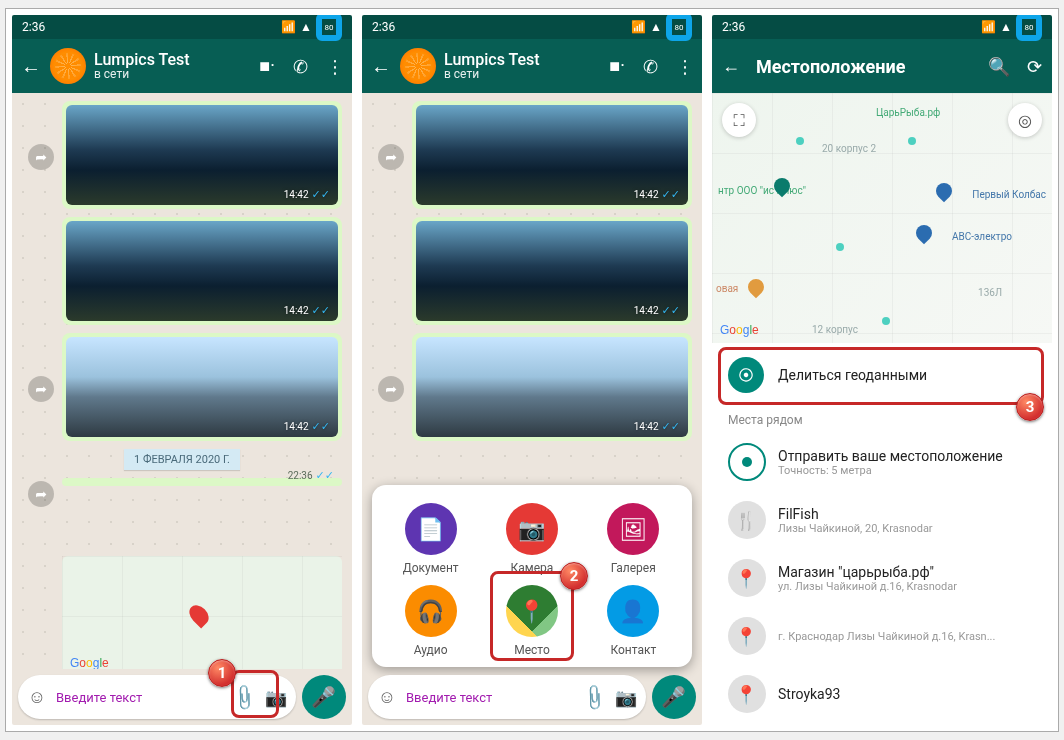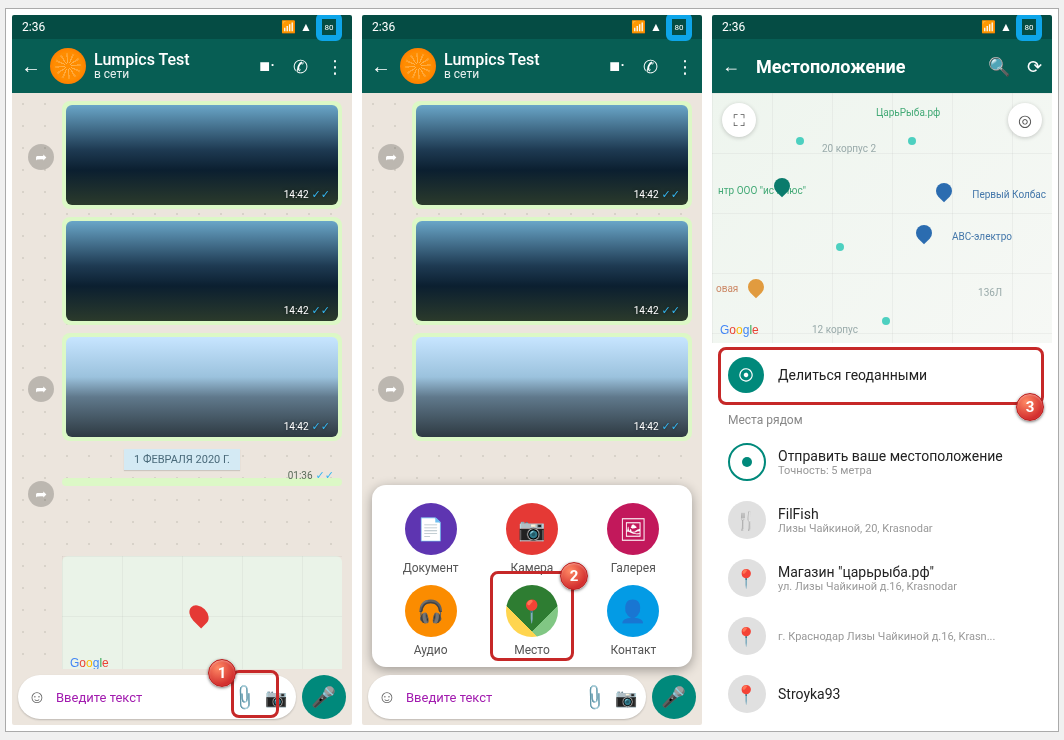--- a/index.html
+++ b/index.html
@@ -135,21 +135,21 @@
           </div>
     </div>
     <div class="datepill">1 ФЕВРАЛЯ 2020 Г.</div>
     <div class="msg">
       <div class="fwdcircle">➦</div>
       <div class="mimg map">
         <div style="position:absolute;left:46%;top:40%;width:16px;height:22px;background:#e53935;border-radius:50% 50% 50% 0;transform:rotate(-45deg);"></div>
         <div class="gl"><span>G</span><span>o</span><span>o</span><span>g</span><span>l</span><span>e</span></div>
       </div>
       <div class="time dark">
-            <span>01:36</span>
+            <span>22:36</span>
             <span class="ticks">✓✓</span>
           </div>
     </div>
   </div>
 
   <div class="inputbar">
     <div class="txtin">
       <span class="icn">☺</span>
       <span class="ph">Введите текст</span>
       <span class="icn" style="transform:rotate(40deg);">📎</span>

